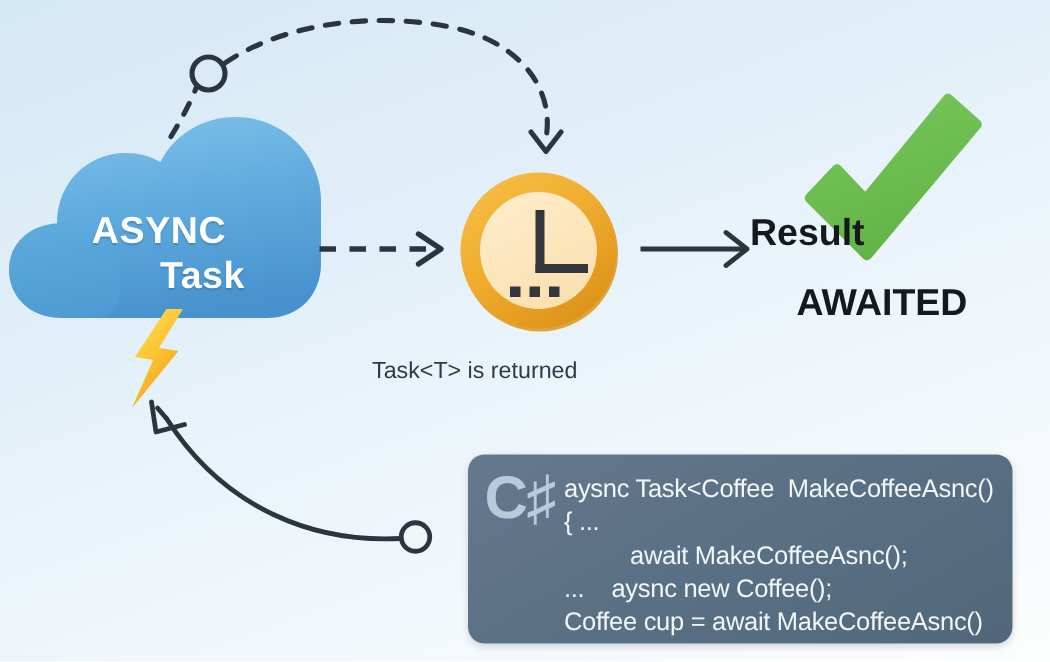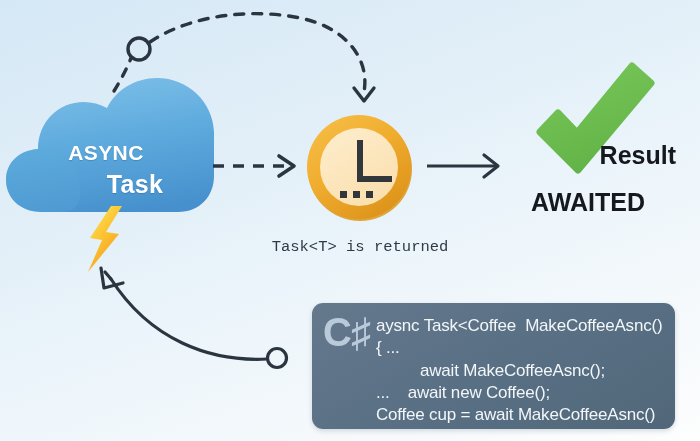--- a/index.html
+++ b/index.html
@@ -25,50 +25,49 @@
     position: absolute;
     white-space: pre;
     line-height: 1;
   }
   
   #cloud-label-async {
     left: 0; top: 142px;
     width: 212px;
     text-align: center;
     color: #ffffff;
-    font-size: 21px;
+    font-size: 25px;
     font-weight: bold;
     letter-spacing: 0.4px;
     text-shadow: 0 1px 1px rgba(40,90,130,0.35);
   }
   #cloud-label-task {
     left: 0; top: 172px;
     width: 212px;
     text-align: center;
     color: #ffffff;
     font-size: 25px;
     font-weight: bold;
     letter-spacing: 0.4px;
     text-shadow: 0 1px 1px rgba(40,90,130,0.35);
     padding-left: 29px;
   }
   
   #clock-caption {
     left: 248px; top: 240px;
     width: 224px;
-    text-align: center;
+    text-align: left;
     color: #2e3b46;
     font-size: 15.5px;
-    font-family: Liberation Mono, monospace;
   }
   
   #result-line1 {
     left: 500px; top: 143px;
     width: 176px;
-    text-align: right;
+    text-align: left;
     color: #15191d;
     font-size: 25px;
     font-weight: bold;
   }
   #result-line2 {
     left: 500px; top: 174px;
     width: 176px;
     text-align: center;
     color: #15191d;
     font-size: 25px;
@@ -231,17 +230,17 @@
   <div class="txt" id="clock-caption">Task&lt;T&gt; is returned</div>
 
   <div class="txt" id="result-line1">Result</div>
   <div class="txt" id="result-line2">AWAITED</div>
 
   <div id="code-panel">
     <div id="csharp-logo">C♯</div>
     <div class="code-line" id="code-line-0">aysnc Task&lt;Coffee  MakeCoffeeAsnc()</div>
     <div class="code-line" id="code-line-1">{ ...</div>
     <div class="code-line" id="code-line-2">await MakeCoffeeAsnc();</div>
-    <div class="code-line" id="code-line-3">...    await new Coffee();</div>
+    <div class="code-line" id="code-line-3">...    aysnc new Coffee();</div>
     <div class="code-line" id="code-line-4">Coffee cup = await MakeCoffeeAsnc()</div>
   </div>
 
 </div>
 
 </body></html>

